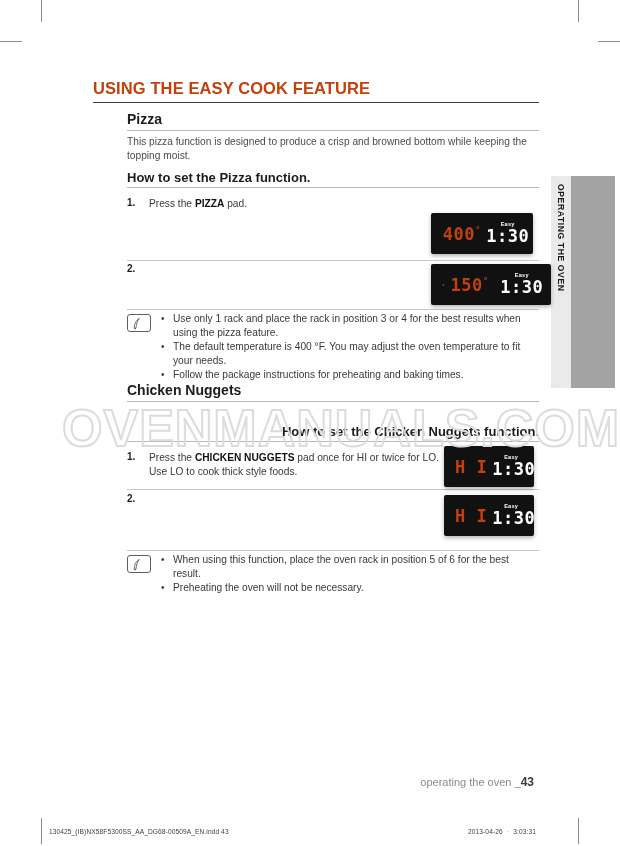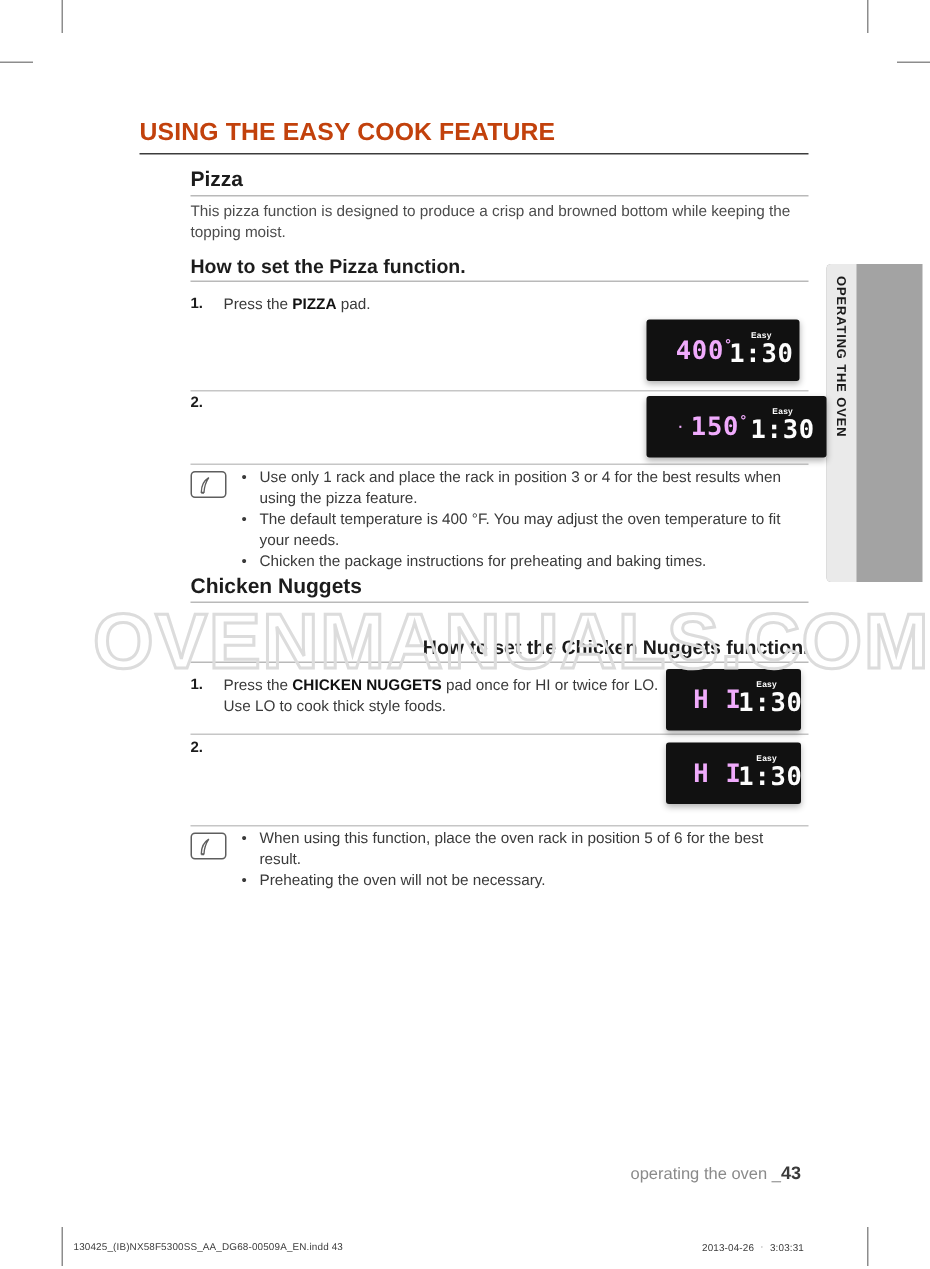--- a/index.html
+++ b/index.html
@@ -156,22 +156,22 @@
   }
   .led-inner {
     position: relative;
     width: 100%; height: 100%;
   }
   .led-left {
     position: absolute;
     left: 0; top: 50%;
     transform: translateY(-50%);
     width: 56%;
-    text-align: right;
-    color: #f0abfc;
+    text-align: center;
+    color: #c2410c;
     font-family: "DejaVu Sans Mono", monospace;
     font-size: 17px;
     font-weight: bold;
     letter-spacing: 0.5px;
   }
   .led-left .deg {
     font-size: 9px;
     vertical-align: super;
     letter-spacing: 0;
   }
@@ -328,21 +328,21 @@
         <div class="note-item">
           <span class="note-bullet">•</span>
           <span>Use only 1 rack and place the rack in position 3 or 4 for the best results when using the pizza feature.</span>
         </div>
         <div class="note-item">
           <span class="note-bullet">•</span>
           <span>The default temperature is 400 °F. You may adjust the oven temperature to fit your needs.</span>
         </div>
         <div class="note-item">
           <span class="note-bullet">•</span>
-          <span>Chicken the package instructions for preheating and baking times.</span>
+          <span>Follow the package instructions for preheating and baking times.</span>
         </div>
       </div>
     </div>
 
     <div class="sec" style="top:382px;">
       <div class="h2">Chicken Nuggets</div>
       <div class="rule-light"></div>
     </div>
 
     <div class="sec" style="top:424px;text-align:right;">

